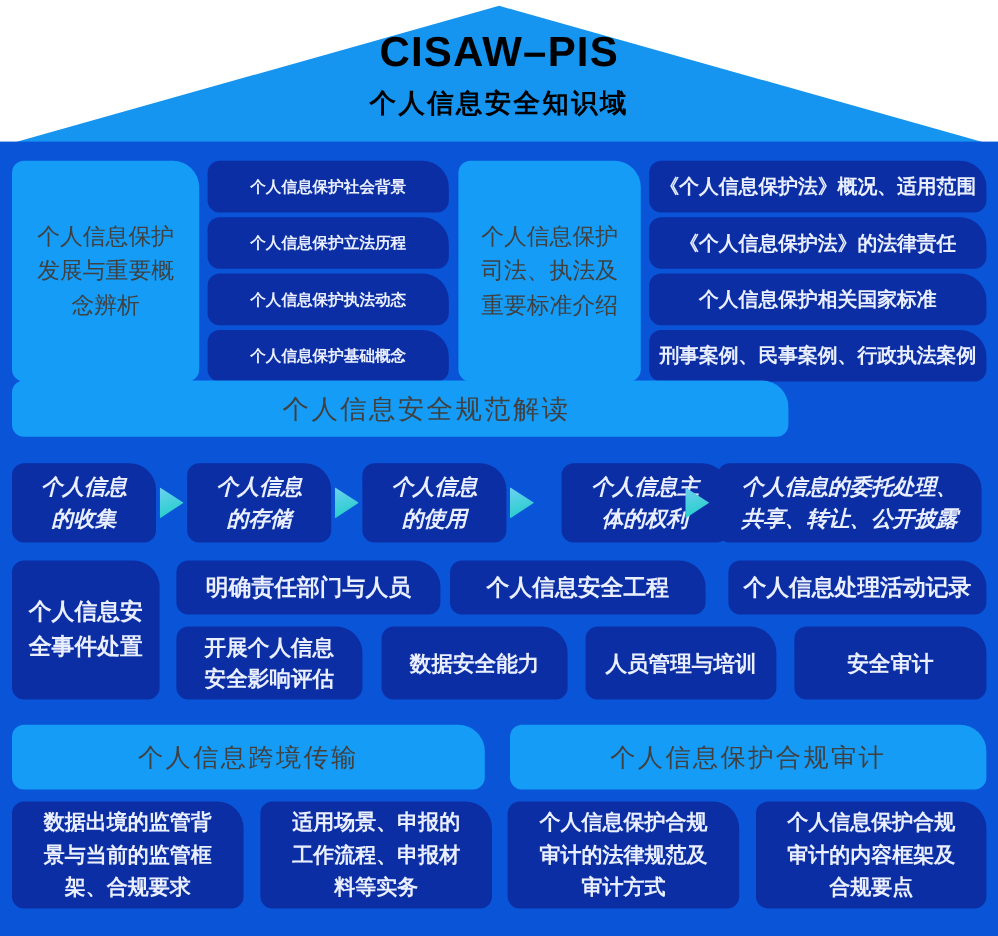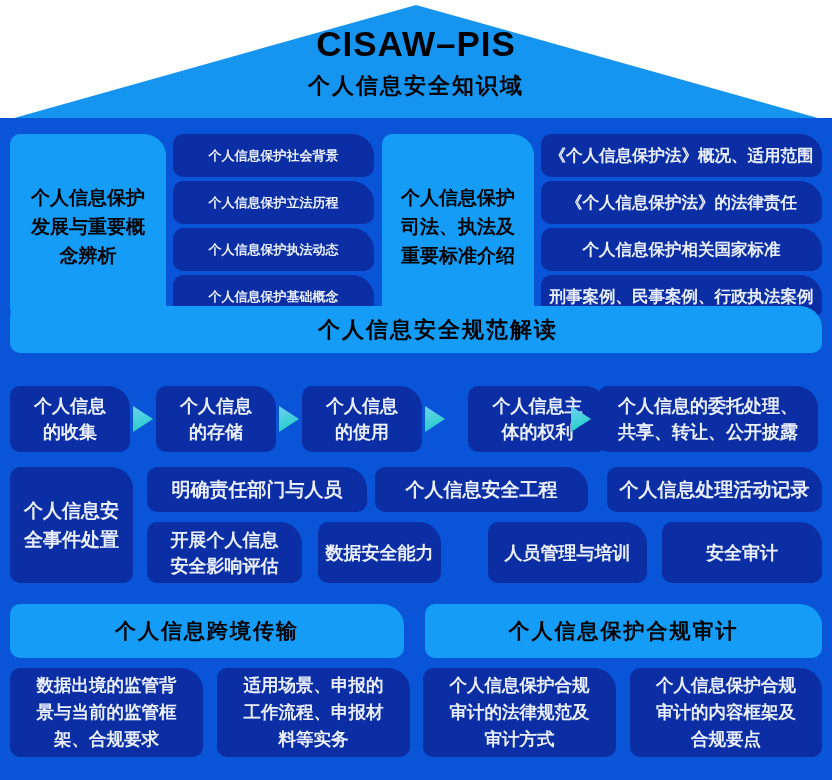--- a/index.html
+++ b/index.html
@@ -21,51 +21,51 @@
     position:absolute;left:0;top:24px;width:832px;text-align:center;color:#000000;
   }
   .brand{font-size:35px;font-weight:700;letter-spacing:1px;line-height:40px;}
   .domain-title{font-size:22px;font-weight:700;line-height:40px;margin-top:2px;letter-spacing:2px;}
   .box{
     position:absolute;display:flex;align-items:center;justify-content:center;
     text-align:center;white-space:pre-line;box-sizing:border-box;
     border-radius:10px 22px 10px 10px;
   }
   .hl{
-    background:var(--hl,#149cf6);color:#000000;font-weight:700;
+    background:var(--hl,#149cf6);color:#404040;font-weight:400;
   }
   .navy{
     background:var(--navy,#0b2ea4);color:var(--navy-text,#e9efff);font-weight:600;
   }
   .banner{font-size:22px;letter-spacing:2px;}
   .flow-arrow{
     position:absolute;width:20px;height:26px;
     background:linear-gradient(160deg,var(--arrow-a,#6fd0f2),var(--arrow-b,#17cfc3));
     -webkit-clip-path:polygon(0 0,100% 50%,0 100%);
     clip-path:polygon(0 0,100% 50%,0 100%);
   }
   
   .hl-left  {left:10px; top:134px;width:156px;height:184px;font-size:19px;line-height:29px;}
   .hl-mid   {left:382px;top:134px;width:152px;height:184px;font-size:19px;line-height:29px;}
   .c2       {left:173px;width:201px;height:43px;font-size:13px;}
   .c4       {left:541px;width:281px;height:43px;font-size:16.5px;}
   .r1a{top:134px;} .r1b{top:181px;} .r1c{top:228px;} .r1d{top:275px;}
   
-  .spec-banner{left:10px;top:306px;width:812px;height:47px;padding-left:44px;}
+  .spec-banner{left:10px;top:317px;width:647px;height:47px;padding-left:44px;}
   
-  .flow{top:386px;height:66px;font-size:18px;line-height:26px;}
+  .flow{top:386px;height:66px;font-size:18px;line-height:26px;font-style:italic;}
   .f1{left:10px;width:120px;} .f2{left:156px;width:120px;} .f3{left:302px;width:120px;}
   .f4{left:468px;width:139px;} .f5{left:598px;width:220px;}
   .ar{top:406px;} .ar1{left:133px;} .ar2{left:279px;} .ar3{left:425px;} .ar4{left:571px;}
   
   .incident{left:10px;top:467px;width:123px;height:116px;font-size:19px;line-height:29px;}
   .m1{top:467px;height:45px;font-size:19px;}
   .m1a{left:147px;width:220px;} .m1b{left:375px;width:213px;} .m1c{left:607px;width:215px;}
   .m2{top:522px;height:61px;font-size:18px;line-height:26px;}
-  .m2a{left:147px;width:155px;} .m2b{left:318px;width:123px;}
+  .m2a{left:147px;width:155px;} .m2b{left:318px;width:155px;}
   .m2c{left:488px;width:159px;} .m2d{left:662px;width:160px;}
   
   .bn{top:604px;height:54px;font-size:21px;letter-spacing:2px;}
   .bn-left{left:10px;width:394px;} .bn-right{left:425px;width:397px;}
   
   .bt{top:668px;height:89px;font-size:17.5px;line-height:27px;}
   .bt1{left:10px;width:193px;} .bt2{left:217px;width:193px;}
   .bt3{left:423px;width:193px;} .bt4{left:630px;width:192px;}
 </style>
 </head>

